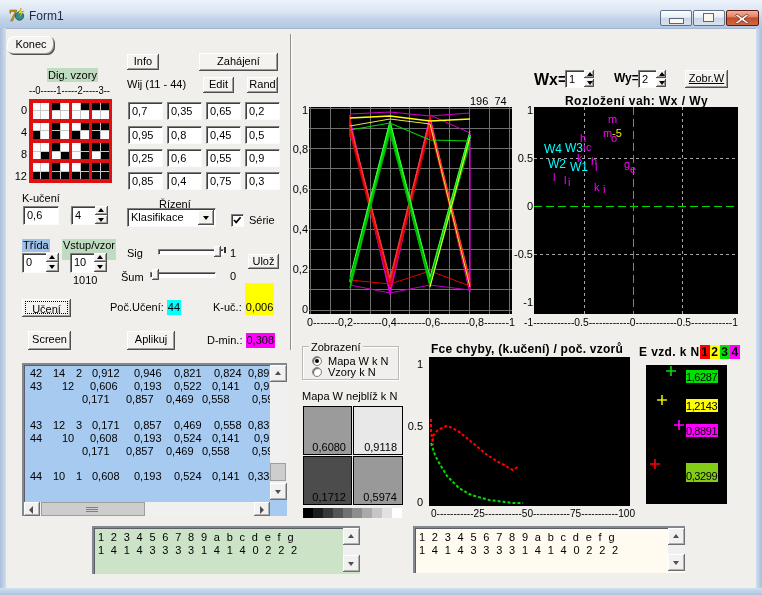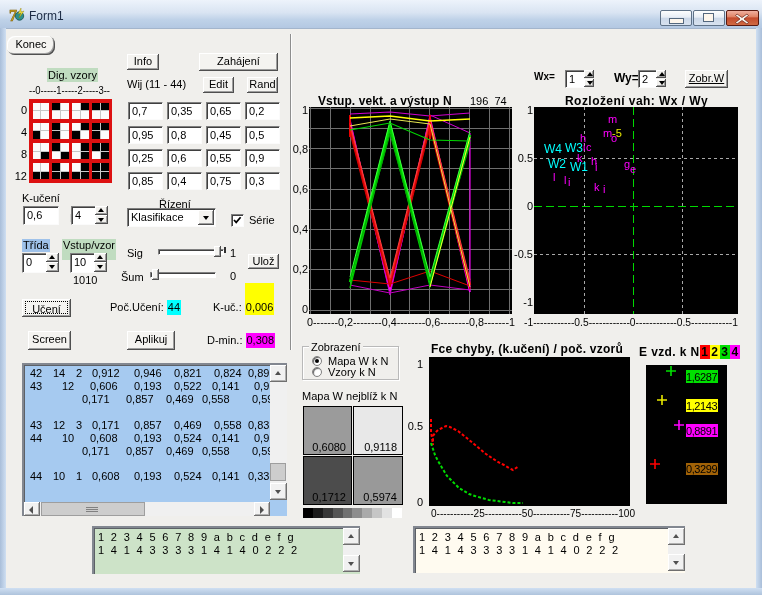--- a/index.html
+++ b/index.html
@@ -228,21 +228,21 @@
   <div class="abs" style="left:150px;top:272px;width:64px;height:4px;background:#fff;border-top:1px solid #808080;border-left:1px solid #808080;border-bottom:1px solid #fff;border-right:1px solid #fff;box-shadow:inset 1px 1px 0 #404040;"></div>
   <div class="abs btn" style="left:152px;top:269px;width:7px;height:11px;"></div>
   <div class="abs" style="left:230px;top:270px;">0</div>
   <div class="abs btn" style="left:248px;top:254px;width:31px;height:14px;padding-top:1px;">Ulož</div>
   <div class="abs" style="left:110px;top:301px;">Poč.Učení: <span style="background:#00FFFF;padding:1px 1px 2px 1px;">44</span></div>
   <div class="abs" style="left:213px;top:301px;">K-uč.: <span style="background:#FFFF00;padding:18px 1px 2px 1px;">0,006</span></div>
   <div class="abs btn" style="left:127px;top:331px;width:48px;height:17px;padding-top:2px;">Aplikuj</div>
   <div class="abs" style="left:207px;top:334px;">D-min.: <span style="background:#FF00FF;padding:1px 1px 2px 1px;">0,308</span></div>
   <div class="abs" style="left:290px;top:34px;width:1px;height:316px;background:#8E8E8E;border-right:1px solid #FCFCFC;"></div>
 
-  <div class="abs b" style="left:534px;top:71px;font-size:10px;">Wx=</div>
+  <div class="abs b" style="left:534px;top:71px;font-size:16px;">Wx=</div>
   <div class="abs edit" style="left:565px;top:70px;width:15px;height:14px;">1</div>
   <div class="abs spin" style="left:584px;top:70px;height:17px;width:10px;">
     <div class="u" style="top:0;height:8px;">
         <div class="tri-u" style="top:2px;"></div>
       </div>
     <div class="d" style="top:9px;height:8px;">
         <div class="tri-d" style="top:2px;"></div>
       </div>
   </div>
   <div class="abs b" style="left:614px;top:71px;font-size:12px;text-align:center;">Wy=</div>
@@ -250,21 +250,20 @@
   <div class="abs spin" style="left:656px;top:70px;height:17px;width:10px;">
     <div class="u" style="top:0;height:8px;">
         <div class="tri-u" style="top:2px;"></div>
       </div>
     <div class="d" style="top:9px;height:8px;">
         <div class="tri-d" style="top:2px;"></div>
       </div>
   </div>
   <div class="abs btn" style="left:685px;top:70px;width:43px;height:16px;padding-top:2px;"><span style="text-decoration:underline;">Zobr.W</span></div>
 
-  <div class="abs b" style="left:318px;top:94px;font-size:12px;letter-spacing:0.1px;">Vstup. vekt. a výstup N</div>
   <div class="abs" style="left:470px;top:95px;">196&nbsp; 74</div>
   <svg class="abs" style="left:309px;top:107px;" width="203" height="207" viewBox="0 0 203 207">
     <rect width="203" height="207" fill="#000"></rect>
     <g stroke="#6E6E6E" stroke-width="1" shape-rendering="crispEdges">
         <line x1="1.5" y1="0" x2="1.5" y2="207"></line>
         <line x1="21.4" y1="0" x2="21.4" y2="207"></line>
         <line x1="41.3" y1="0" x2="41.3" y2="207"></line>
         <line x1="61.1" y1="0" x2="61.1" y2="207"></line>
         <line x1="81.0" y1="0" x2="81.0" y2="207"></line>
         <line x1="100.9" y1="0" x2="100.9" y2="207"></line>
@@ -481,21 +480,21 @@
       <g stroke-width="1.6">
         <path d="M20 6 L30 6 M25 1 L25 11" stroke="#00E000"></path>
         <path d="M11 35 L21 35 M16 30 L16 40" stroke="#E8E800"></path>
         <path d="M28 60 L38 60 M33 55 L33 65" stroke="#FF00FF"></path>
         <path d="M4 99 L14 99 M9 94 L9 104" stroke="#FF0000"></path>
       </g>
     </svg>
     <div class="abs" style="left:40px;top:5px;width:32px;height:12px;background:#00E000;padding-top:1px;letter-spacing:-0.4px;">1,6287</div>
     <div class="abs" style="left:40px;top:34px;width:32px;height:12px;background:#FFFF00;padding-top:1px;letter-spacing:-0.4px;">1,2143</div>
     <div class="abs" style="left:40px;top:59px;width:32px;height:12px;background:#FF00FF;padding-top:1px;letter-spacing:-0.4px;">0,8891</div>
-    <div class="abs" style="left:40px;top:98px;width:32px;height:12px;background:#a16207;padding-top:0;letter-spacing:-0.4px;">0,3299</div>
+    <div class="abs" style="left:40px;top:98px;width:32px;height:12px;background:#84cc16;padding-top:7px;letter-spacing:-0.4px;">0,3299</div>
   </div>
 
   <div class="abs" style="left:92px;top:526px;width:266px;height:46px;background:#CDE3C8;border-top:2px solid #828790;border-left:2px solid #828790;box-shadow:inset 1px 1px 0 #5c6066;">
     <div class="abs lbtext" style="left:4px;top:3px;">1 2 3 4 5 6 7 8 9 a b c d e f g</div>
     <div class="abs lbtext" style="left:4px;top:16px;">1 4 1 4 3 3 3 3 1 4 1 4 0 2 2 2</div>
     <div class="abs" style="right:0;top:0;width:17px;height:44px;background:#F0F0F0;">
       <div class="abs sbtn" style="left:0;top:0;width:17px;height:17px;">
           <div class="tri-u" style="left:5px;top:6px;border-bottom-color:#505050;"></div>
         </div>
       <div class="abs sbtn" style="left:0;bottom:0;width:17px;height:17px;">

